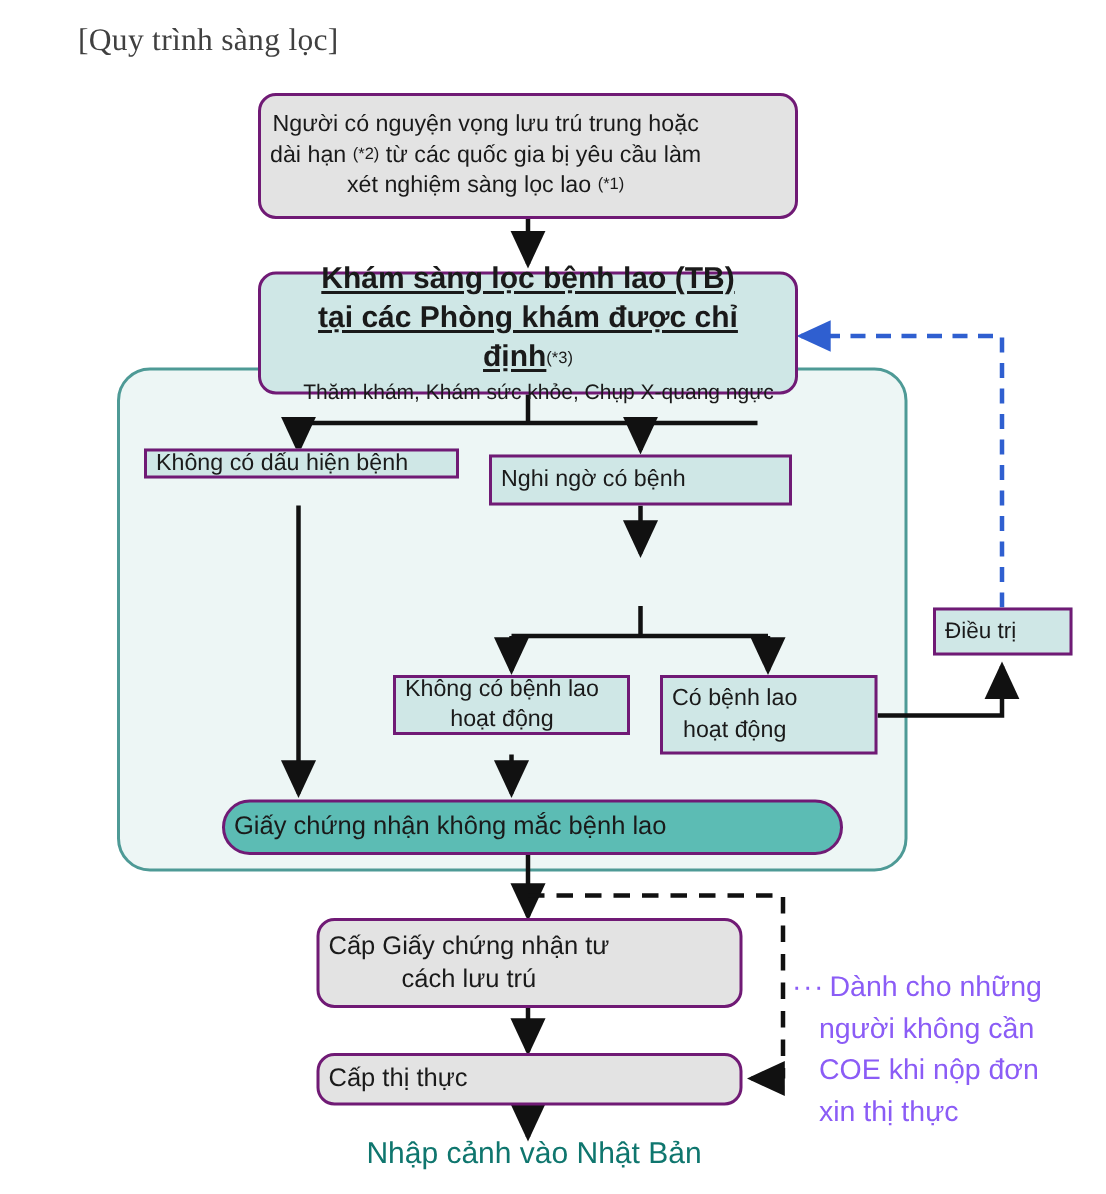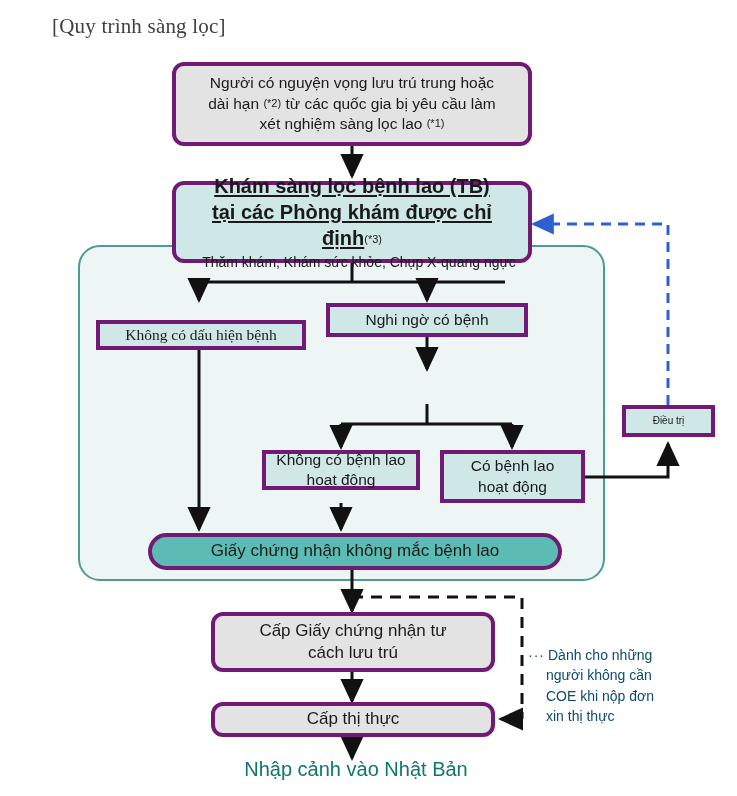--- a/index.html
+++ b/index.html
@@ -39,24 +39,23 @@
     width: 737px;
     height: 796px;
     pointer-events: none;
   }
   
   .node {
     position: absolute;
     box-sizing: border-box;
     display: flex;
     align-items: center;
-    justify-content: center;
     text-align: center;
     line-height: 1.32;
-    border: 4px solid #701a75;
+    border: 2px solid #701a75;
   }
   .node .txt { display: block; padding: 0 6px; }
 
   .gray-round {
     background: #e3e3e3;
     border-radius: 12px;
     font-size: 15.5px;
   }
   .teal-round {
     background: #cfe7e6;
@@ -103,23 +102,23 @@
     font-size: 11px;
     font-weight: normal;
     vertical-align: 2px;
   }
   
   #side-note {
     position: absolute;
     left: 528px;
     top: 645px;
     width: 200px;
-    font-size: 14px;
+    font-size: 19px;
     line-height: 1.45;
-    color: #0c4a6e;
+    color: #8b5cf6;
   }
   #side-note .dots {
     letter-spacing: 1px;
     margin-right: 3px;
   }
   
   #final-caption {
     position: absolute;
     left: 211px;
     top: 758px;
@@ -200,40 +199,40 @@
   </div>
 
   <div class="node teal-round" style="left:172px; top:181px; width:360px; height:82px;">
     <span class="txt">
       <span class="screen-line-1"><u>Khám sàng lọc bệnh lao (TB)</u></span><br>
       <span class="screen-line-2"><u>tại các Phòng khám được chỉ định</u></span><span class="sup-note">(*3)</span><br>
       <span class="screen-line-3">Thăm khám, Khám sức khỏe, Chụp X-quang ngực</span>
     </span>
   </div>
 
-  <div class="node teal-rect" style="left:96px; top:320px; width:210px; height:30px;font-family:Liberation Serif, serif;">
+  <div class="node teal-rect" style="left:96px; top:299px; width:210px; height:20px;">
     <span class="txt">Không có dấu hiện bệnh</span>
   </div>
 
   <div class="node teal-rect" style="left:326px; top:303px; width:202px; height:34px;">
     <span class="txt">Nghi ngờ có bệnh</span>
   </div>
 
 
   <div class="node teal-rect" style="left:262px; top:450px; width:158px; height:40px; white-space:pre-line;">
     <span class="txt">Không có bệnh lao
 hoạt động</span>
   </div>
 
   <div class="node teal-rect" style="left:440px; top:450px; width:145px; height:53px; white-space:pre-line;">
     <span class="txt">Có bệnh lao
 hoạt động</span>
   </div>
 
-  <div class="node teal-rect" style="left:622px; top:405px; width:93px; height:32px; font-size:10px;">
+  <div class="node teal-rect" style="left:622px; top:405px; width:93px; height:32px; font-size:15px;">
     <span class="txt">Điều trị</span>
   </div>
 
   <div class="node teal-pill" style="left:148px; top:533px; width:414px; height:37px;">
     <span class="txt">Giấy chứng nhận không mắc bệnh lao</span>
   </div>
 
   <div class="node gray-round" style="left:211px; top:612px; width:284px; height:60px; white-space:pre-line; font-size:17px;">
     <span class="txt">Cấp Giấy chứng nhận tư
 cách lưu trú</span>

